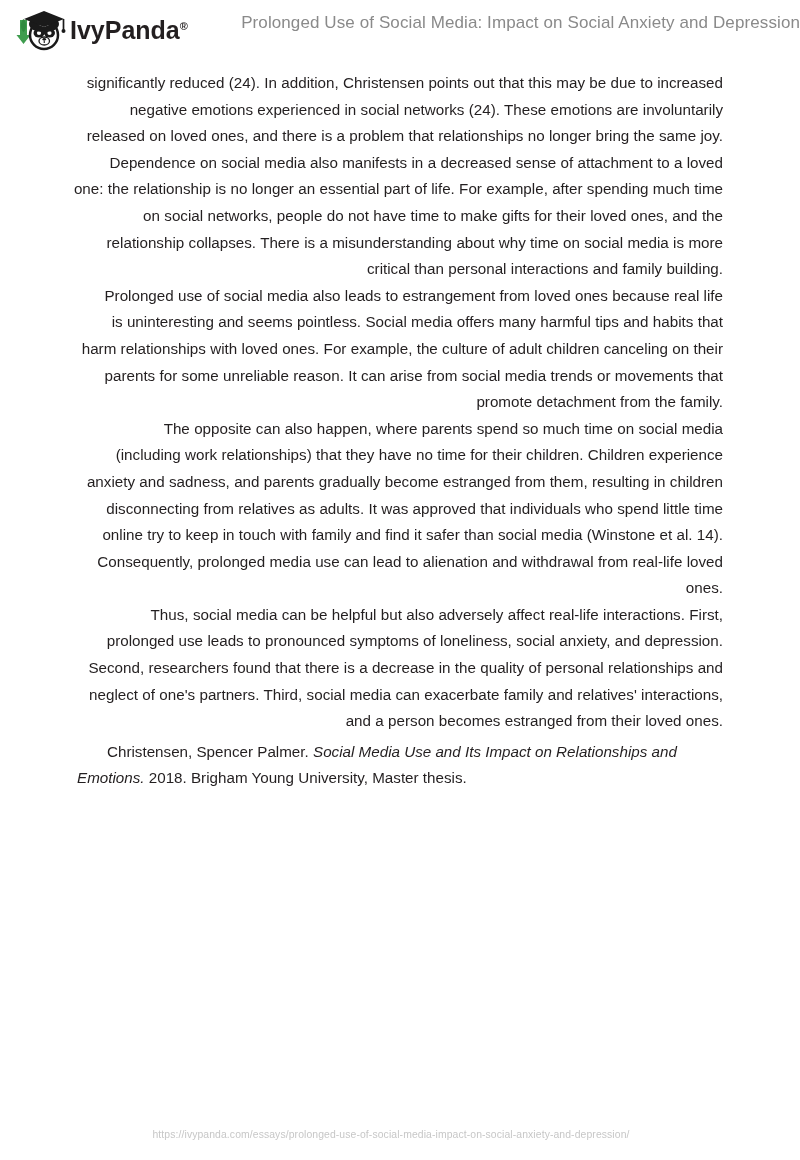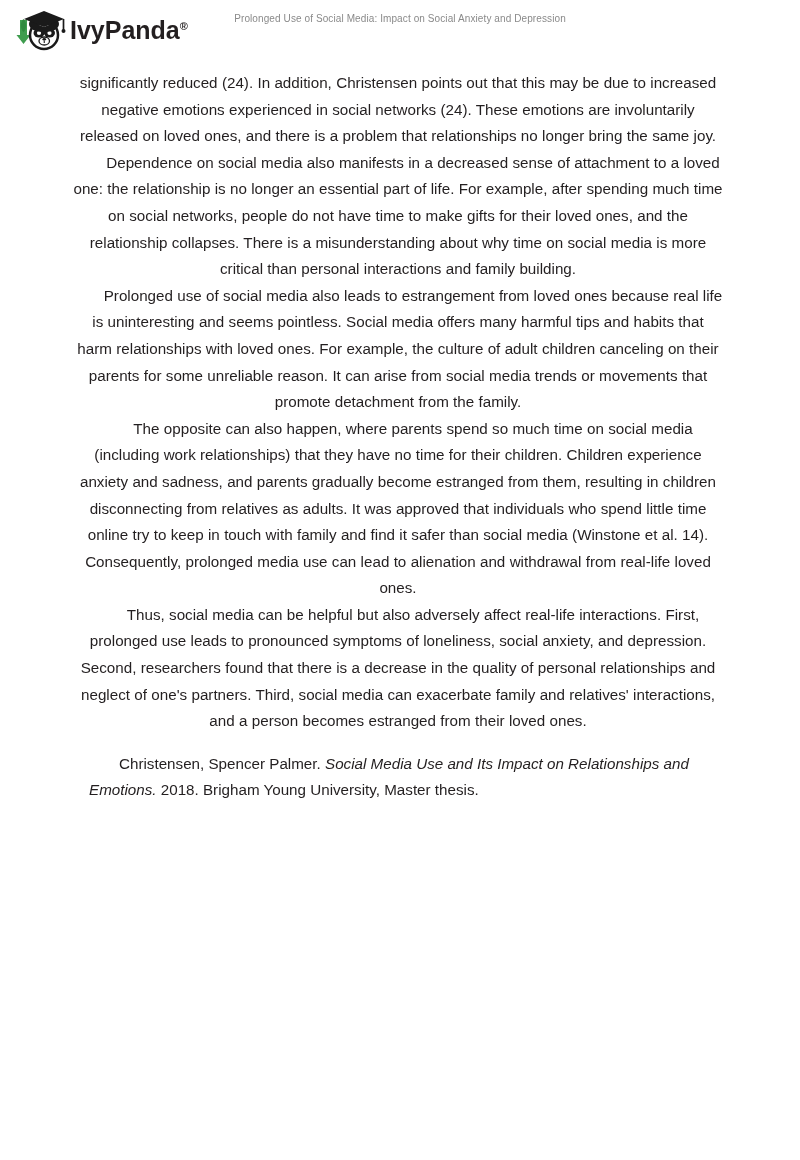--- a/index.html
+++ b/index.html
@@ -60,41 +60,41 @@
   .brand-name .reg {
     font-size: 11px;
     vertical-align: super;
     font-weight: bold;
   }
   .doc-running-title {
     position: absolute;
     top: 13px;
     left: 0;
     width: 800px;
-    text-align: center;
-    font-size: 10px;
+    text-align: right;
+    font-size: 17px;
     color: #8a8a8a;
     font-family: "Liberation Sans", sans-serif;
     letter-spacing: 0.1px;
   }
 
   
   .content {
     position: absolute;
     left: 73px;
     top: 70px;
     width: 650px;
   }
 
   p.para {
     font-size: 15.2px;
     line-height: 26.6px;
     margin: 0 0 0 0;
     color: #231f20;
-    text-align: center;
+    text-align: right;
     word-spacing: 0.1px;
   }
   p.para + p.para {
     margin-top: 0;
   }
   p.indent {
     text-indent: 30px;
   }
 
   h2.section-heading {
@@ -103,21 +103,21 @@
     line-height: 30px;
     margin: 31px 0 13px 0;
     color: #231f20;
     letter-spacing: -0.2px;
   }
 
   .works-entry {
     font-size: 15.2px;
     line-height: 26.6px;
     text-indent: 30px;
-    margin: 16px;
+    margin: 4px;
     color: #231f20;
   }
   .works-entry i { font-style: italic; }
 
   
   .page-footer {
     position: absolute;
     left: 0;
     bottom: 18px;
     width: 800px;
@@ -182,14 +182,17 @@
     <p class="para indent">The opposite can also happen, where parents spend so much time on social media (including work relationships) that they have no time for their children. Children experience anxiety and sadness, and parents gradually become estranged from them, resulting in children disconnecting from relatives as adults. It was approved that individuals who spend little time online try to keep in touch with family and find it safer than social media (Winstone et al. 14). Consequently, prolonged media use can lead to alienation and withdrawal from real-life loved ones.</p>
 
 
     <p class="para indent">Thus, social media can be helpful but also adversely affect real-life interactions. First, prolonged use leads to pronounced symptoms of loneliness, social anxiety, and depression. Second, researchers found that there is a decrease in the quality of personal relationships and neglect of one's partners. Third, social media can exacerbate family and relatives' interactions, and a person becomes estranged from their loved ones.</p>
 
 
     <p class="works-entry"><span>Christensen, Spencer Palmer.</span> <i>Social Media Use and Its Impact on Relationships and Emotions.</i> <span>2018. Brigham Young University, Master thesis.</span></p>
 
   </div>
 
+  <div class="page-footer">
+    <span class="footer-url">https://ivypanda.com/essays/prolonged-use-of-social-media-impact-on-social-anxiety-and-depression/</span>
+  </div>
 
 </div>
 
 </body></html>

